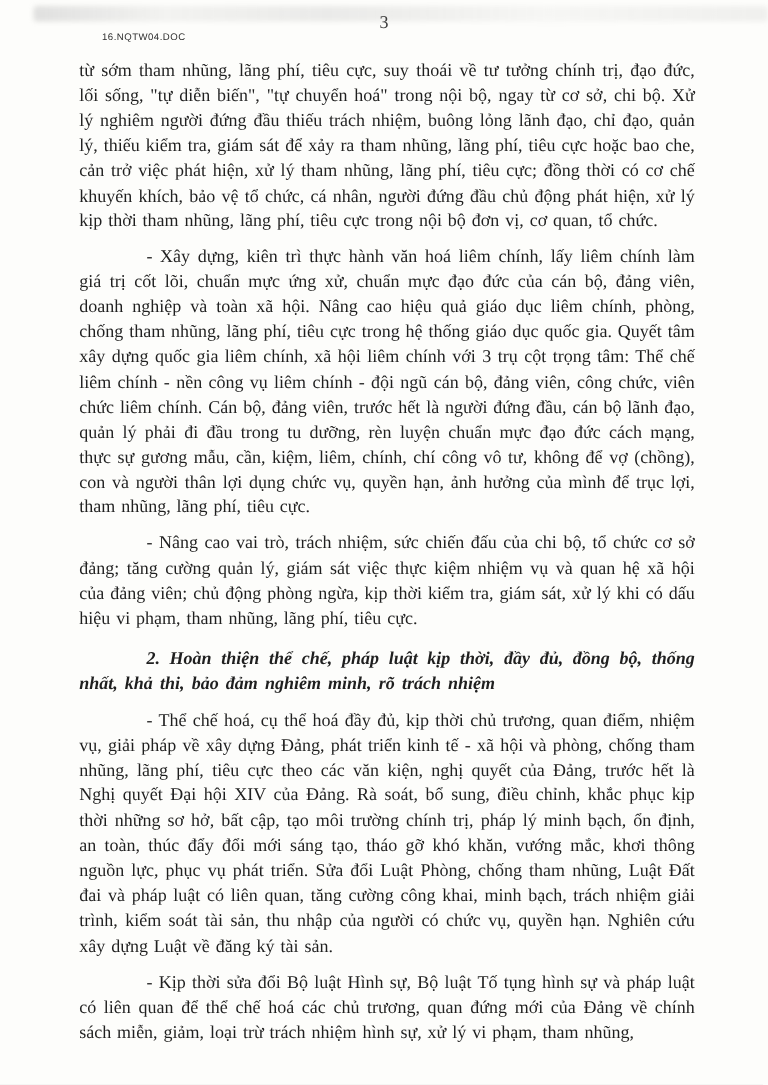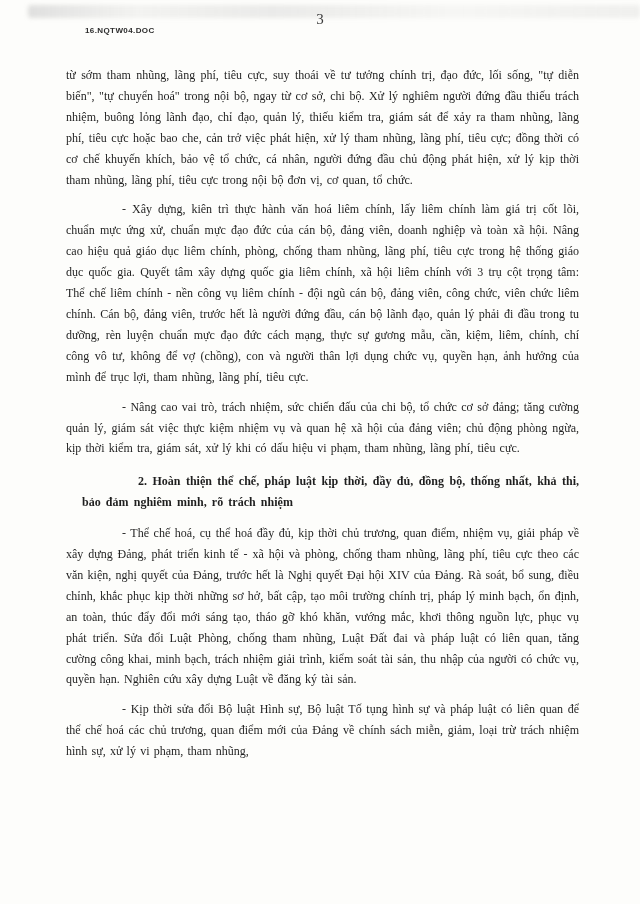--- a/index.html
+++ b/index.html
@@ -32,70 +32,71 @@
       rgba(180,180,180,0.18) 100%);
     filter: blur(2px);
     border-radius: 3px;
   }
   .doc-id {
     position: absolute;
     left: 85px;
     top: 26px;
     font-family: "Liberation Sans", "DejaVu Sans", sans-serif;
     font-size: 8px;
-    font-weight: bold;
+    font-weight: normal;
     letter-spacing: 0.4px;
     color: #2c2c2c;
   }
   .page-number {
     position: absolute;
     top: 11px;
     left: 0;
     width: 100%;
     text-align: center;
     font-size: 15px;
     color: #3b3b3b;
   }
   .content {
     position: absolute;
     left: 66px;
-    top: 65px;
+    top: 49px;
     width: 513px;
-    font-size: 12px;
+    font-size: 15px;
     line-height: 20.9px;
     text-align: justify;
     text-align-last: left;
     word-spacing: 1.2px;
   }
   .content p {
     margin: 0 0 9px 0;
     text-indent: 56px;
   }
   .content p.continuation {
     text-indent: 0;
   }
   .content p.heading {
     font-weight: bold;
-    margin: 12px 0 10px 16px;
+    margin: 12px 0 10px 0;
     word-spacing: 2.2px;
+    font-style: italic;
   }
 </style>
 </head>
 <body>
 
 <div class="page">
 
   <div class="scan-artifact"></div>
 
   <div class="doc-id">16.NQTW04.DOC</div>
 
   <div class="page-number">3</div>
 
   <div class="content">
     <p class="continuation">từ sớm tham nhũng, lãng phí, tiêu cực, suy thoái về tư tưởng chính trị, đạo đức, lối sống, "tự diễn biến", "tự chuyển hoá" trong nội bộ, ngay từ cơ sở, chi bộ. Xử lý nghiêm người đứng đầu thiếu trách nhiệm, buông lỏng lãnh đạo, chỉ đạo, quản lý, thiếu kiểm tra, giám sát để xảy ra tham nhũng, lãng phí, tiêu cực hoặc bao che, cản trở việc phát hiện, xử lý tham nhũng, lãng phí, tiêu cực; đồng thời có cơ chế khuyến khích, bảo vệ tổ chức, cá nhân, người đứng đầu chủ động phát hiện, xử lý kịp thời tham nhũng, lãng phí, tiêu cực trong nội bộ đơn vị, cơ quan, tổ chức.</p>
     <p>- Xây dựng, kiên trì thực hành văn hoá liêm chính, lấy liêm chính làm giá trị cốt lõi, chuẩn mực ứng xử, chuẩn mực đạo đức của cán bộ, đảng viên, doanh nghiệp và toàn xã hội. Nâng cao hiệu quả giáo dục liêm chính, phòng, chống tham nhũng, lãng phí, tiêu cực trong hệ thống giáo dục quốc gia. Quyết tâm xây dựng quốc gia liêm chính, xã hội liêm chính với 3 trụ cột trọng tâm: Thể chế liêm chính - nền công vụ liêm chính - đội ngũ cán bộ, đảng viên, công chức, viên chức liêm chính. Cán bộ, đảng viên, trước hết là người đứng đầu, cán bộ lãnh đạo, quản lý phải đi đầu trong tu dưỡng, rèn luyện chuẩn mực đạo đức cách mạng, thực sự gương mẫu, cần, kiệm, liêm, chính, chí công vô tư, không để vợ (chồng), con và người thân lợi dụng chức vụ, quyền hạn, ảnh hưởng của mình để trục lợi, tham nhũng, lãng phí, tiêu cực.</p>
     <p>- Nâng cao vai trò, trách nhiệm, sức chiến đấu của chi bộ, tổ chức cơ sở đảng; tăng cường quản lý, giám sát việc thực kiệm nhiệm vụ và quan hệ xã hội của đảng viên; chủ động phòng ngừa, kịp thời kiểm tra, giám sát, xử lý khi có dấu hiệu vi phạm, tham nhũng, lãng phí, tiêu cực.</p>
     <p class="heading">2. Hoàn thiện thể chế, pháp luật kịp thời, đầy đủ, đồng bộ, thống nhất, khả thi, bảo đảm nghiêm minh, rõ trách nhiệm</p>
     <p>- Thể chế hoá, cụ thể hoá đầy đủ, kịp thời chủ trương, quan điểm, nhiệm vụ, giải pháp về xây dựng Đảng, phát triển kinh tế - xã hội và phòng, chống tham nhũng, lãng phí, tiêu cực theo các văn kiện, nghị quyết của Đảng, trước hết là Nghị quyết Đại hội XIV của Đảng. Rà soát, bổ sung, điều chỉnh, khắc phục kịp thời những sơ hở, bất cập, tạo môi trường chính trị, pháp lý minh bạch, ổn định, an toàn, thúc đẩy đổi mới sáng tạo, tháo gỡ khó khăn, vướng mắc, khơi thông nguồn lực, phục vụ phát triển. Sửa đổi Luật Phòng, chống tham nhũng, Luật Đất đai và pháp luật có liên quan, tăng cường công khai, minh bạch, trách nhiệm giải trình, kiểm soát tài sản, thu nhập của người có chức vụ, quyền hạn. Nghiên cứu xây dựng Luật về đăng ký tài sản.</p>
-    <p>- Kịp thời sửa đổi Bộ luật Hình sự, Bộ luật Tố tụng hình sự và pháp luật có liên quan để thể chế hoá các chủ trương, quan điểm mới của Đảng về chính sách miễn, giảm, loại trừ trách nhiệm hình sự, xử lý vi phạm, tham nhũng,</p>
+    <p>- Kịp thời sửa đổi Bộ luật Hình sự, Bộ luật Tố tụng hình sự và pháp luật có liên quan để thể chế hoá các chủ trương, quan đứng mới của Đảng về chính sách miễn, giảm, loại trừ trách nhiệm hình sự, xử lý vi phạm, tham nhũng,</p>
   </div>
 
 </div>
 
 </body></html>

